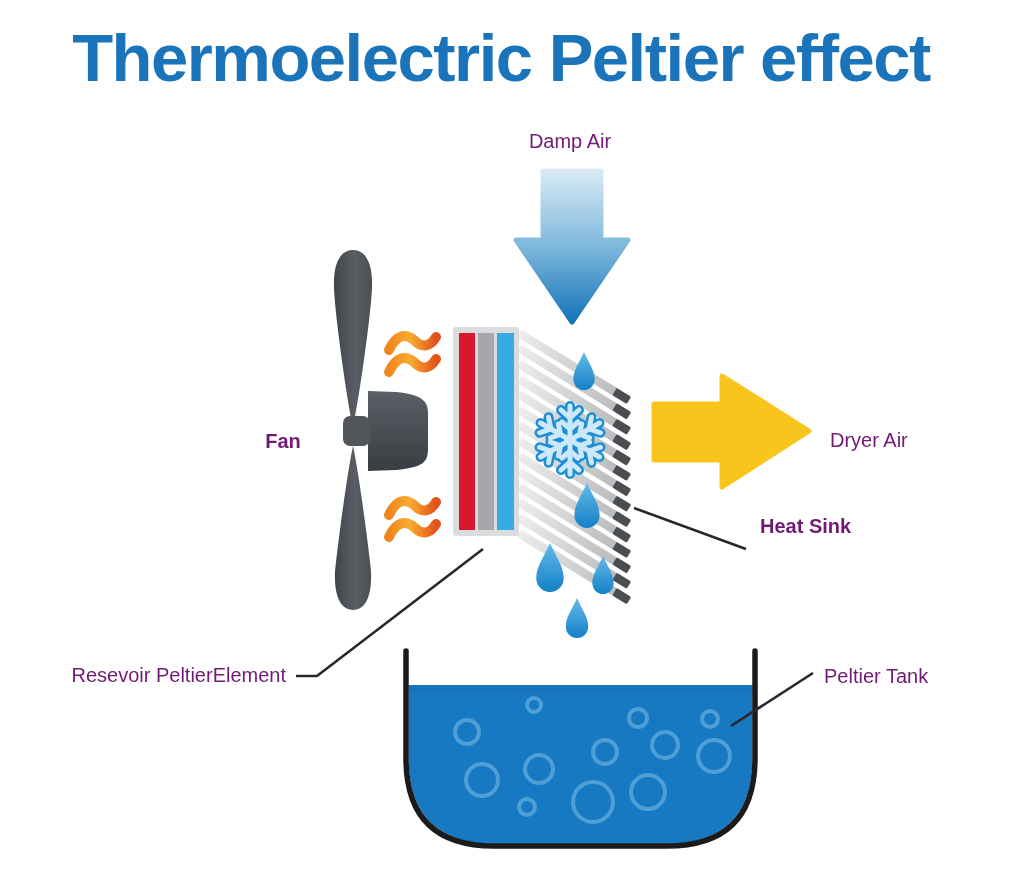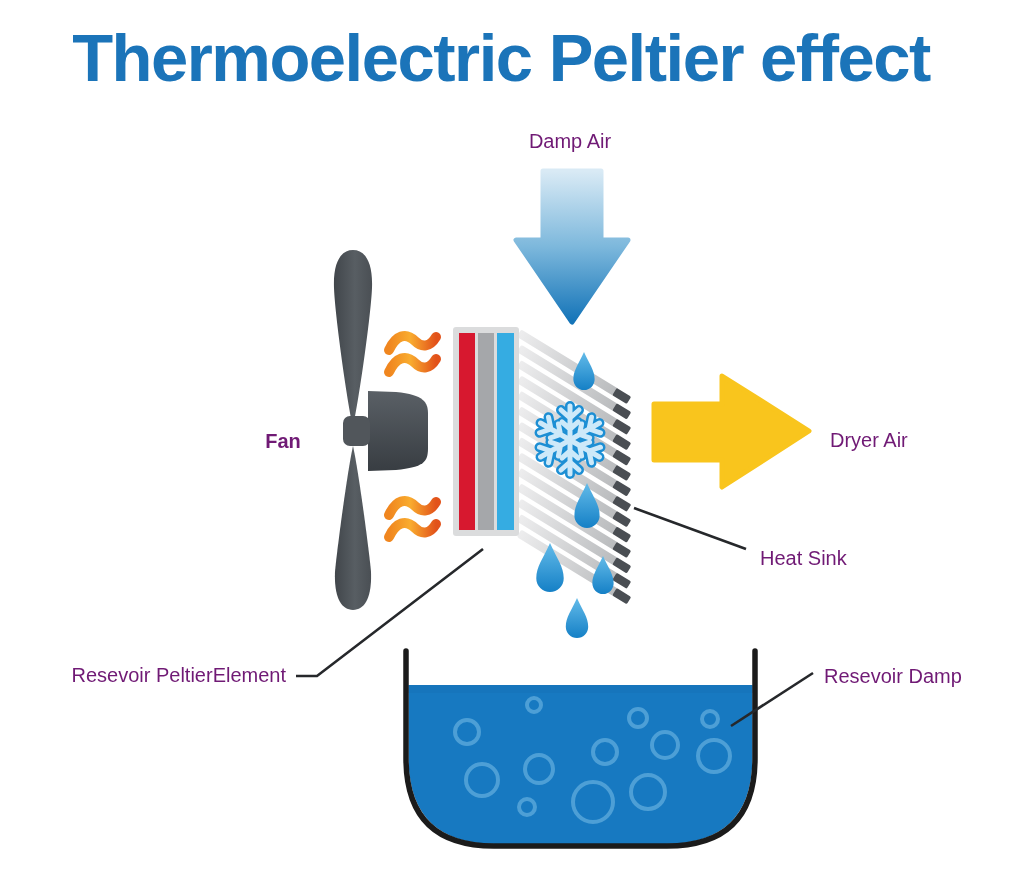--- a/index.html
+++ b/index.html
@@ -177,15 +177,15 @@
     <path d="M 296,676 L 317,676 L 483,549"></path>
     <path d="M 634,508 L 746,549"></path>
     <path d="M 731,726 L 813,673"></path>
   </g>
 </svg>
 
 <h1 class="title" style="color: rgb(27, 116, 185);">Thermoelectric Peltier effect</h1>
 <div class="lbl" style="left:570px;top:141px;transform:translate(-50%,-50%);">Damp Air</div>
 <div class="lbl" style="left:283px;top:441px;transform:translate(-50%,-50%);font-weight:bold;">Fan</div>
 <div class="lbl" style="left:830px;top:432px;transform:translateY(-50%);margin-top:8px;">Dryer Air</div>
-<div class="lbl" style="left:760px;top:558px;transform:translateY(-50%);">Heat Sink</div>
+<div class="lbl" style="left:760px;top:526px;transform:translateY(-50%);font-weight:bold;">Heat Sink</div>
 <div class="lbl" style="left:286px;top:675px;transform:translate(-100%,-50%);">Resevoir PeltierElement</div>
-<div class="lbl" style="left:824px;top:676px;transform:translateY(-50%);">Resevoir Damp</div>
+<div class="lbl" style="left:824px;top:676px;transform:translateY(-50%);">Peltier Tank</div>
 
 </body></html>

